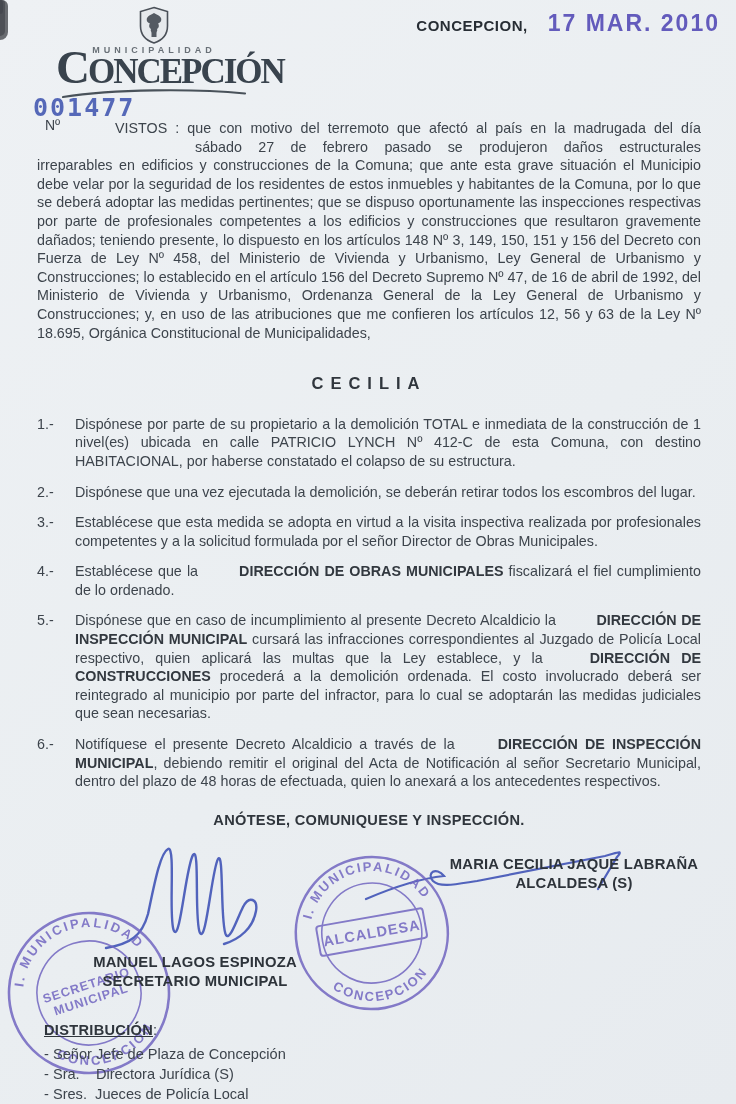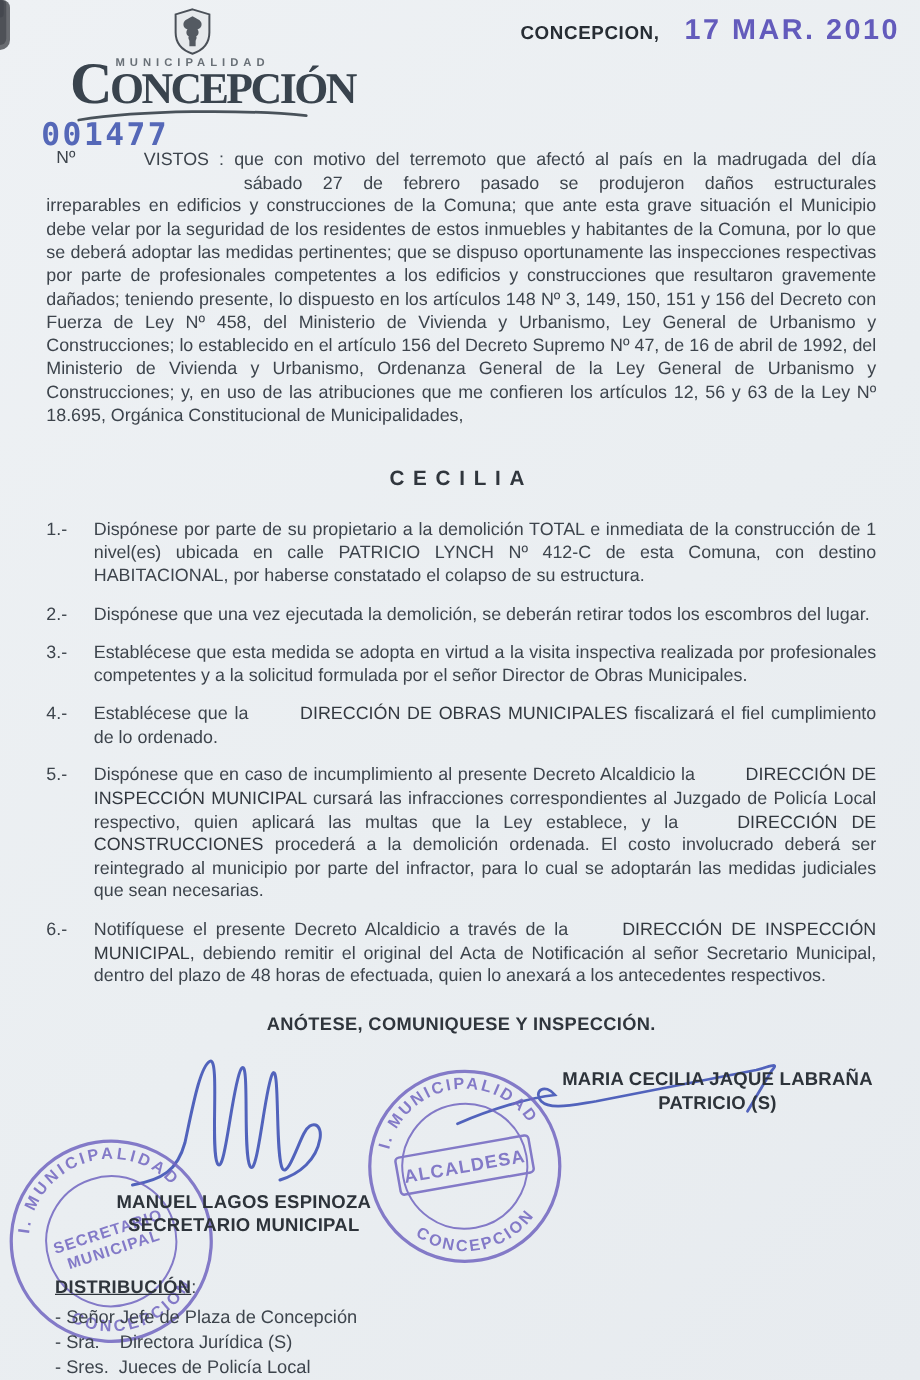--- a/index.html
+++ b/index.html
@@ -53,21 +53,21 @@
 
   .decreto-heading{
     text-align:center;font-weight:bold;font-size:16.5px;
     letter-spacing:7px;color:#30363d;
     margin-top:32px;margin-bottom:22px;
   }
 
   .decree-item{display:flex;margin-bottom:12px;}
   .item-num{width:38px;flex-shrink:0;}
   .item-text{flex:1;text-align:justify;}
-  .bold{font-weight:normal;color:#32383f;padding-left:36px;}
+  .bold{font-weight:bold;color:#32383f;padding-left:36px;}
 
   .closing{
     text-align:center;font-weight:bold;font-size:14.6px;color:#2f353c;
     margin-top:20px;letter-spacing:.3px;
   }
 
   
   .sig-svg{position:absolute;pointer-events:none;}
   .sig-secretary-svg{left:100px;top:836px;}
   .sig-mayor-svg{left:362px;top:845px;}
@@ -201,21 +201,21 @@
     </text>
     <rect x="31" y="66" width="108" height="30" rx="3" fill="none" stroke="#7266c1" stroke-width="2"></rect>
     <text font-size="14.5" letter-spacing="1" fill="#7266c1" x="85" y="87" text-anchor="middle">ALCALDESA</text>
     <text font-size="13" letter-spacing="2" fill="#7266c1">
       <textPath href="#mayArcBot" xlink:href="#mayArcBot" startOffset="50%" text-anchor="middle">CONCEPCION</textPath>
     </text>
   </svg>
 
   <div class="sig-block sig-mayor-block">
     <div class="sig-name">MARIA CECILIA JAQUE LABRAÑA</div>
-    <div class="sig-title">PATRICIO (S)</div>
+    <div class="sig-title">ALCALDESA (S)</div>
   </div>
   <div class="sig-block sig-secretary-block">
     <div class="sig-name">MANUEL LAGOS ESPINOZA</div>
     <div class="sig-title">SECRETARIO MUNICIPAL</div>
   </div>
 
   <div class="distribution">
     <div class="dist-heading-row">
       <span class="dist-heading">DISTRIBUCIÓN</span>
         <span> :</span>

